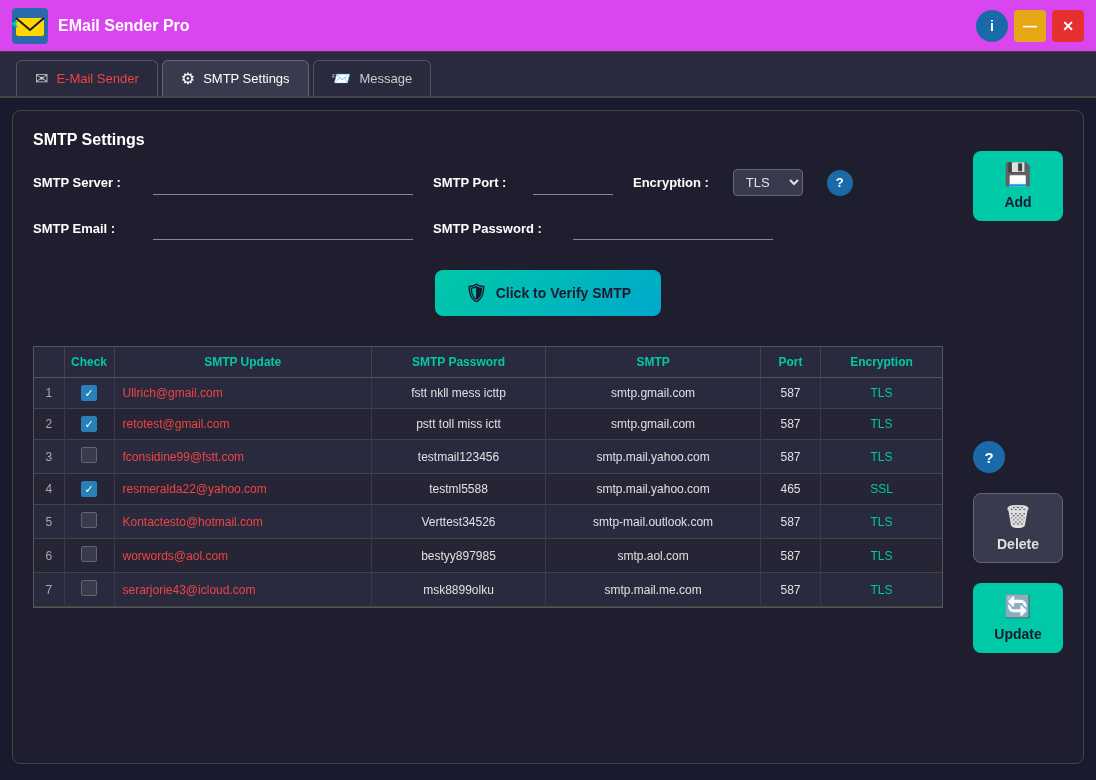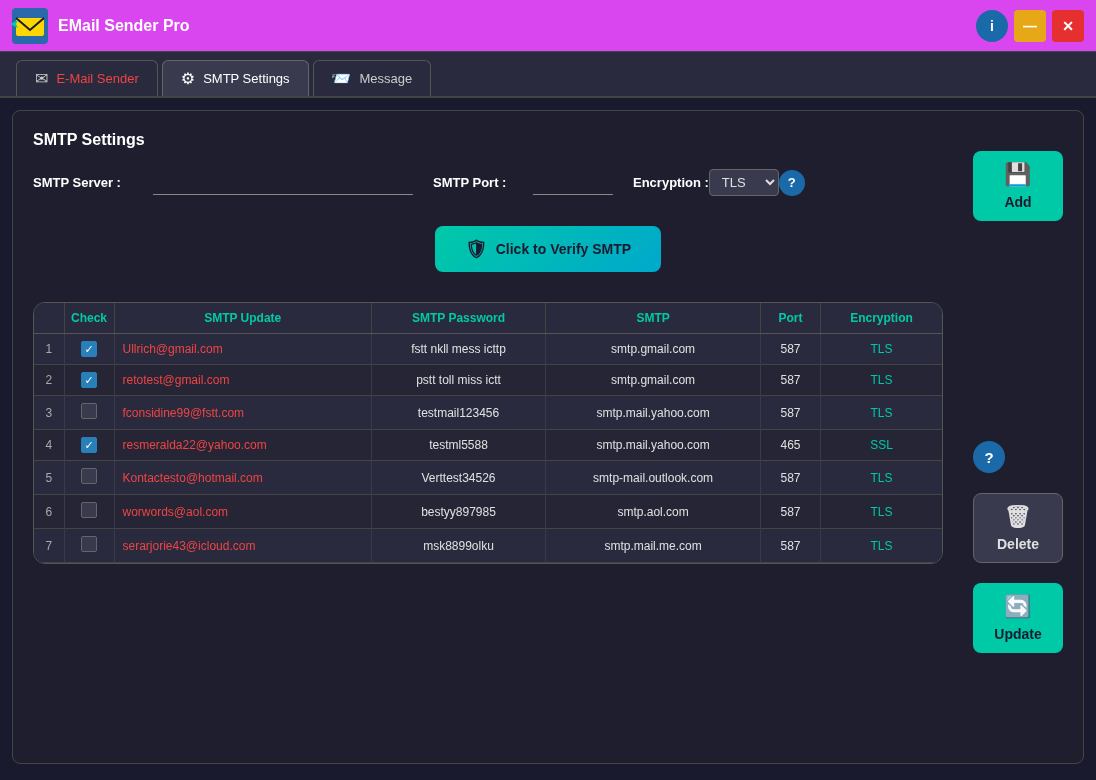--- a/index.html
+++ b/index.html
@@ -128,21 +128,21 @@
       outline: none;
     }
     .smtp-server-input { width: 260px; }
     .smtp-port-input { width: 80px; }
     .smtp-email-input { width: 260px; }
     .smtp-pass-input { width: 200px; }
 
     .encryption-section {
       display: flex;
       align-items: center;
-      gap: 0;
+      gap: 24px;
       justify-content: center;
     }
     .encryption-label {
       color: #ffffff;
       font-weight: bold;
     }
     .encryption-select {
       background: #3a3a4e;
       border: 1px solid #666;
       color: #e0e0e0;
@@ -209,21 +209,21 @@
       top: 40px;
       display: flex;
       flex-direction: column;
       gap: 20px;
     }
 
     
     .table-container {
       margin-top: 10px;
       border: 1px solid #555;
-      border-radius: 12px;
+      border-radius: 0;
       overflow: hidden;
       width: calc(100% - 120px);
     }
     table {
       width: 100%;
       border-collapse: collapse;
       font-size: 12px;
     }
     thead tr {
       background: #2a2a3e;
@@ -335,20 +335,27 @@
       <span class="encryption-label">Encryption :</span>
       <select class="encryption-select">
         <option>TLS</option>
         <option>SSL</option>
         <option>None</option>
       </select>
       <button class="help-btn">?</button>
     </div>
   </div>
 
+  <div class="form-row">
+    <span class="field-label">SMTP Email :</span>
+    <input type="text" class="field-input smtp-email-input" value="" style="">
+
+    <span class="field-label" style="min-width:120px;">SMTP Password :</span>
+    <input type="password" class="field-input smtp-pass-input" value="" style="">
+  </div>
 
   <div style="display:flex; justify-content:center;">
     <button class="verify-btn">
       <span style="font-size:18px;">🛡</span>
       <span>Click to Verify SMTP</span>
     </button>
   </div>
 
   <div class="table-container">
     <table>

